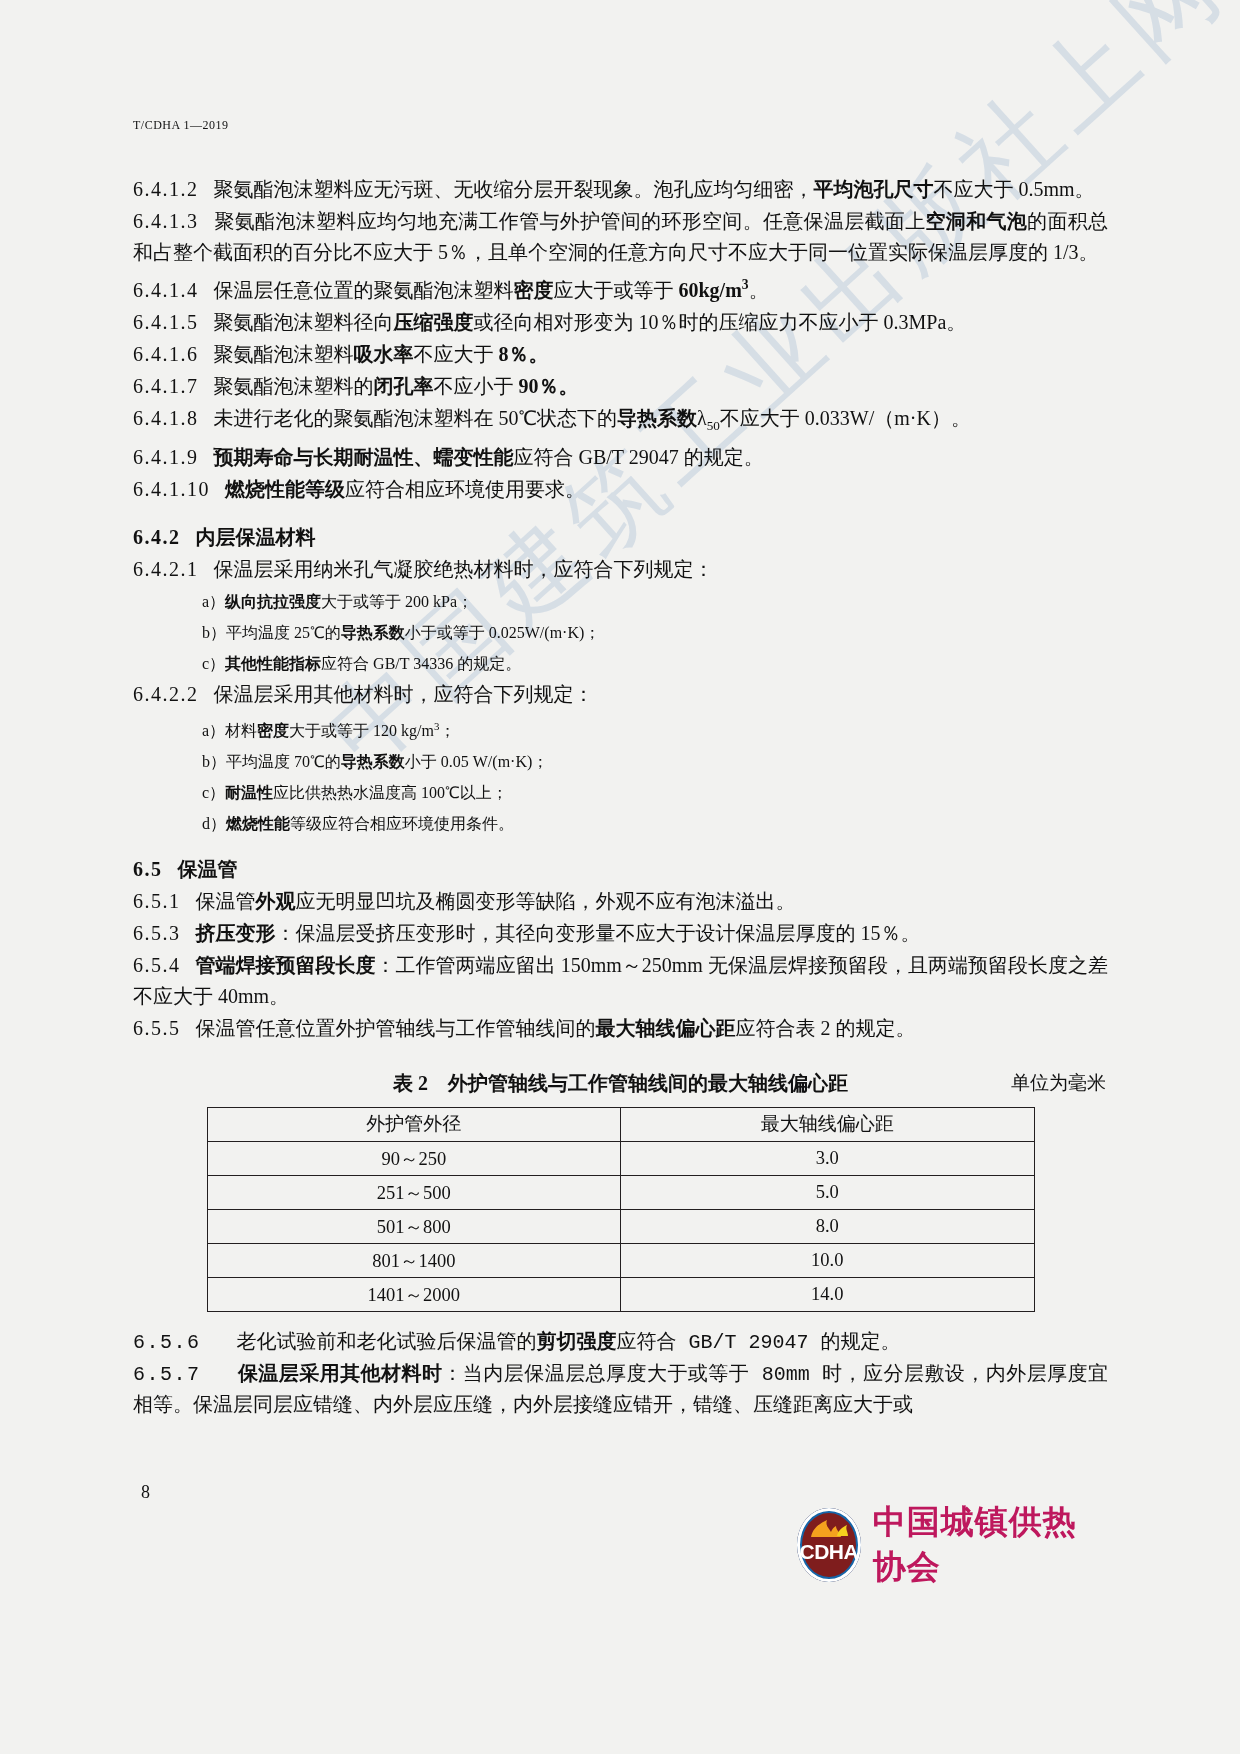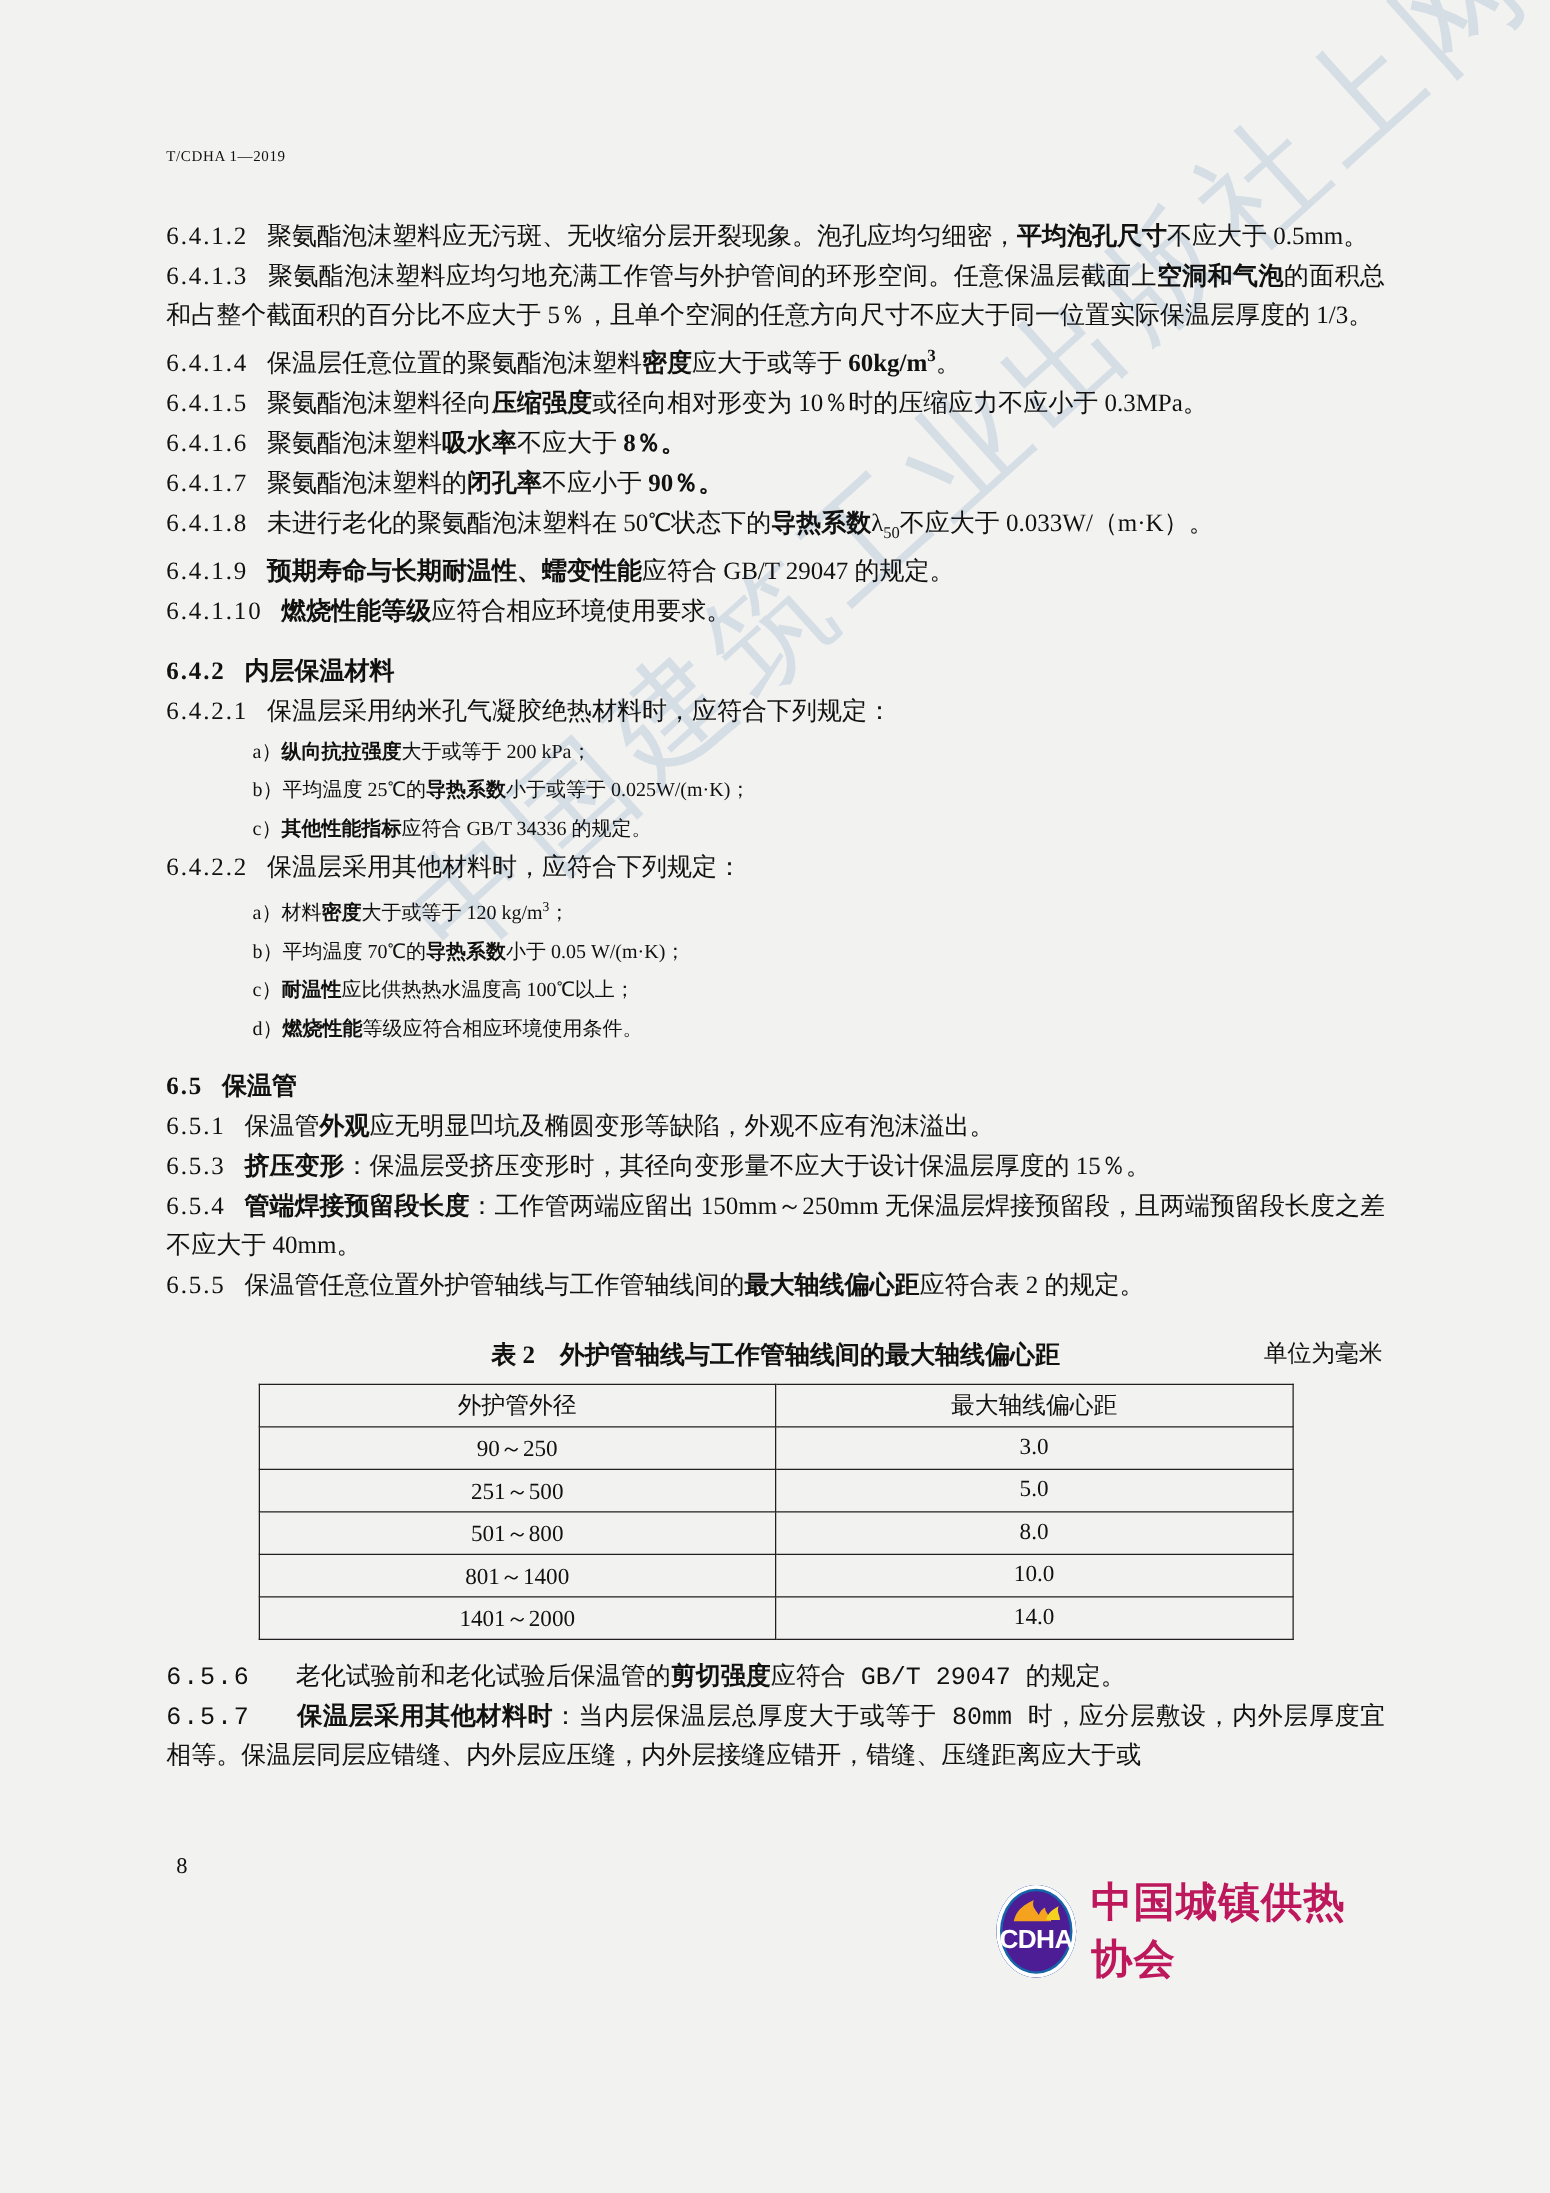--- a/index.html
+++ b/index.html
@@ -132,21 +132,21 @@
     left: 797px;
     top: 1506px;
     width: 310px;
     height: 78px;
     display: flex;
     align-items: center;
   }
   .logo-mark {
     width: 74px; height: 74px;
     border-radius: 50%;
-    background: #4c1d95;
+    background: #7f1d1d;
     position: relative;
     display: flex;
     align-items: center;
     justify-content: center;
     box-shadow: inset 0 0 0 3px #ffffff, inset 0 0 0 5px #1565a8;
     text-align: right;
   }
   .logo-mark .cdha {
     color: #fff;
     font-size: 21px;

